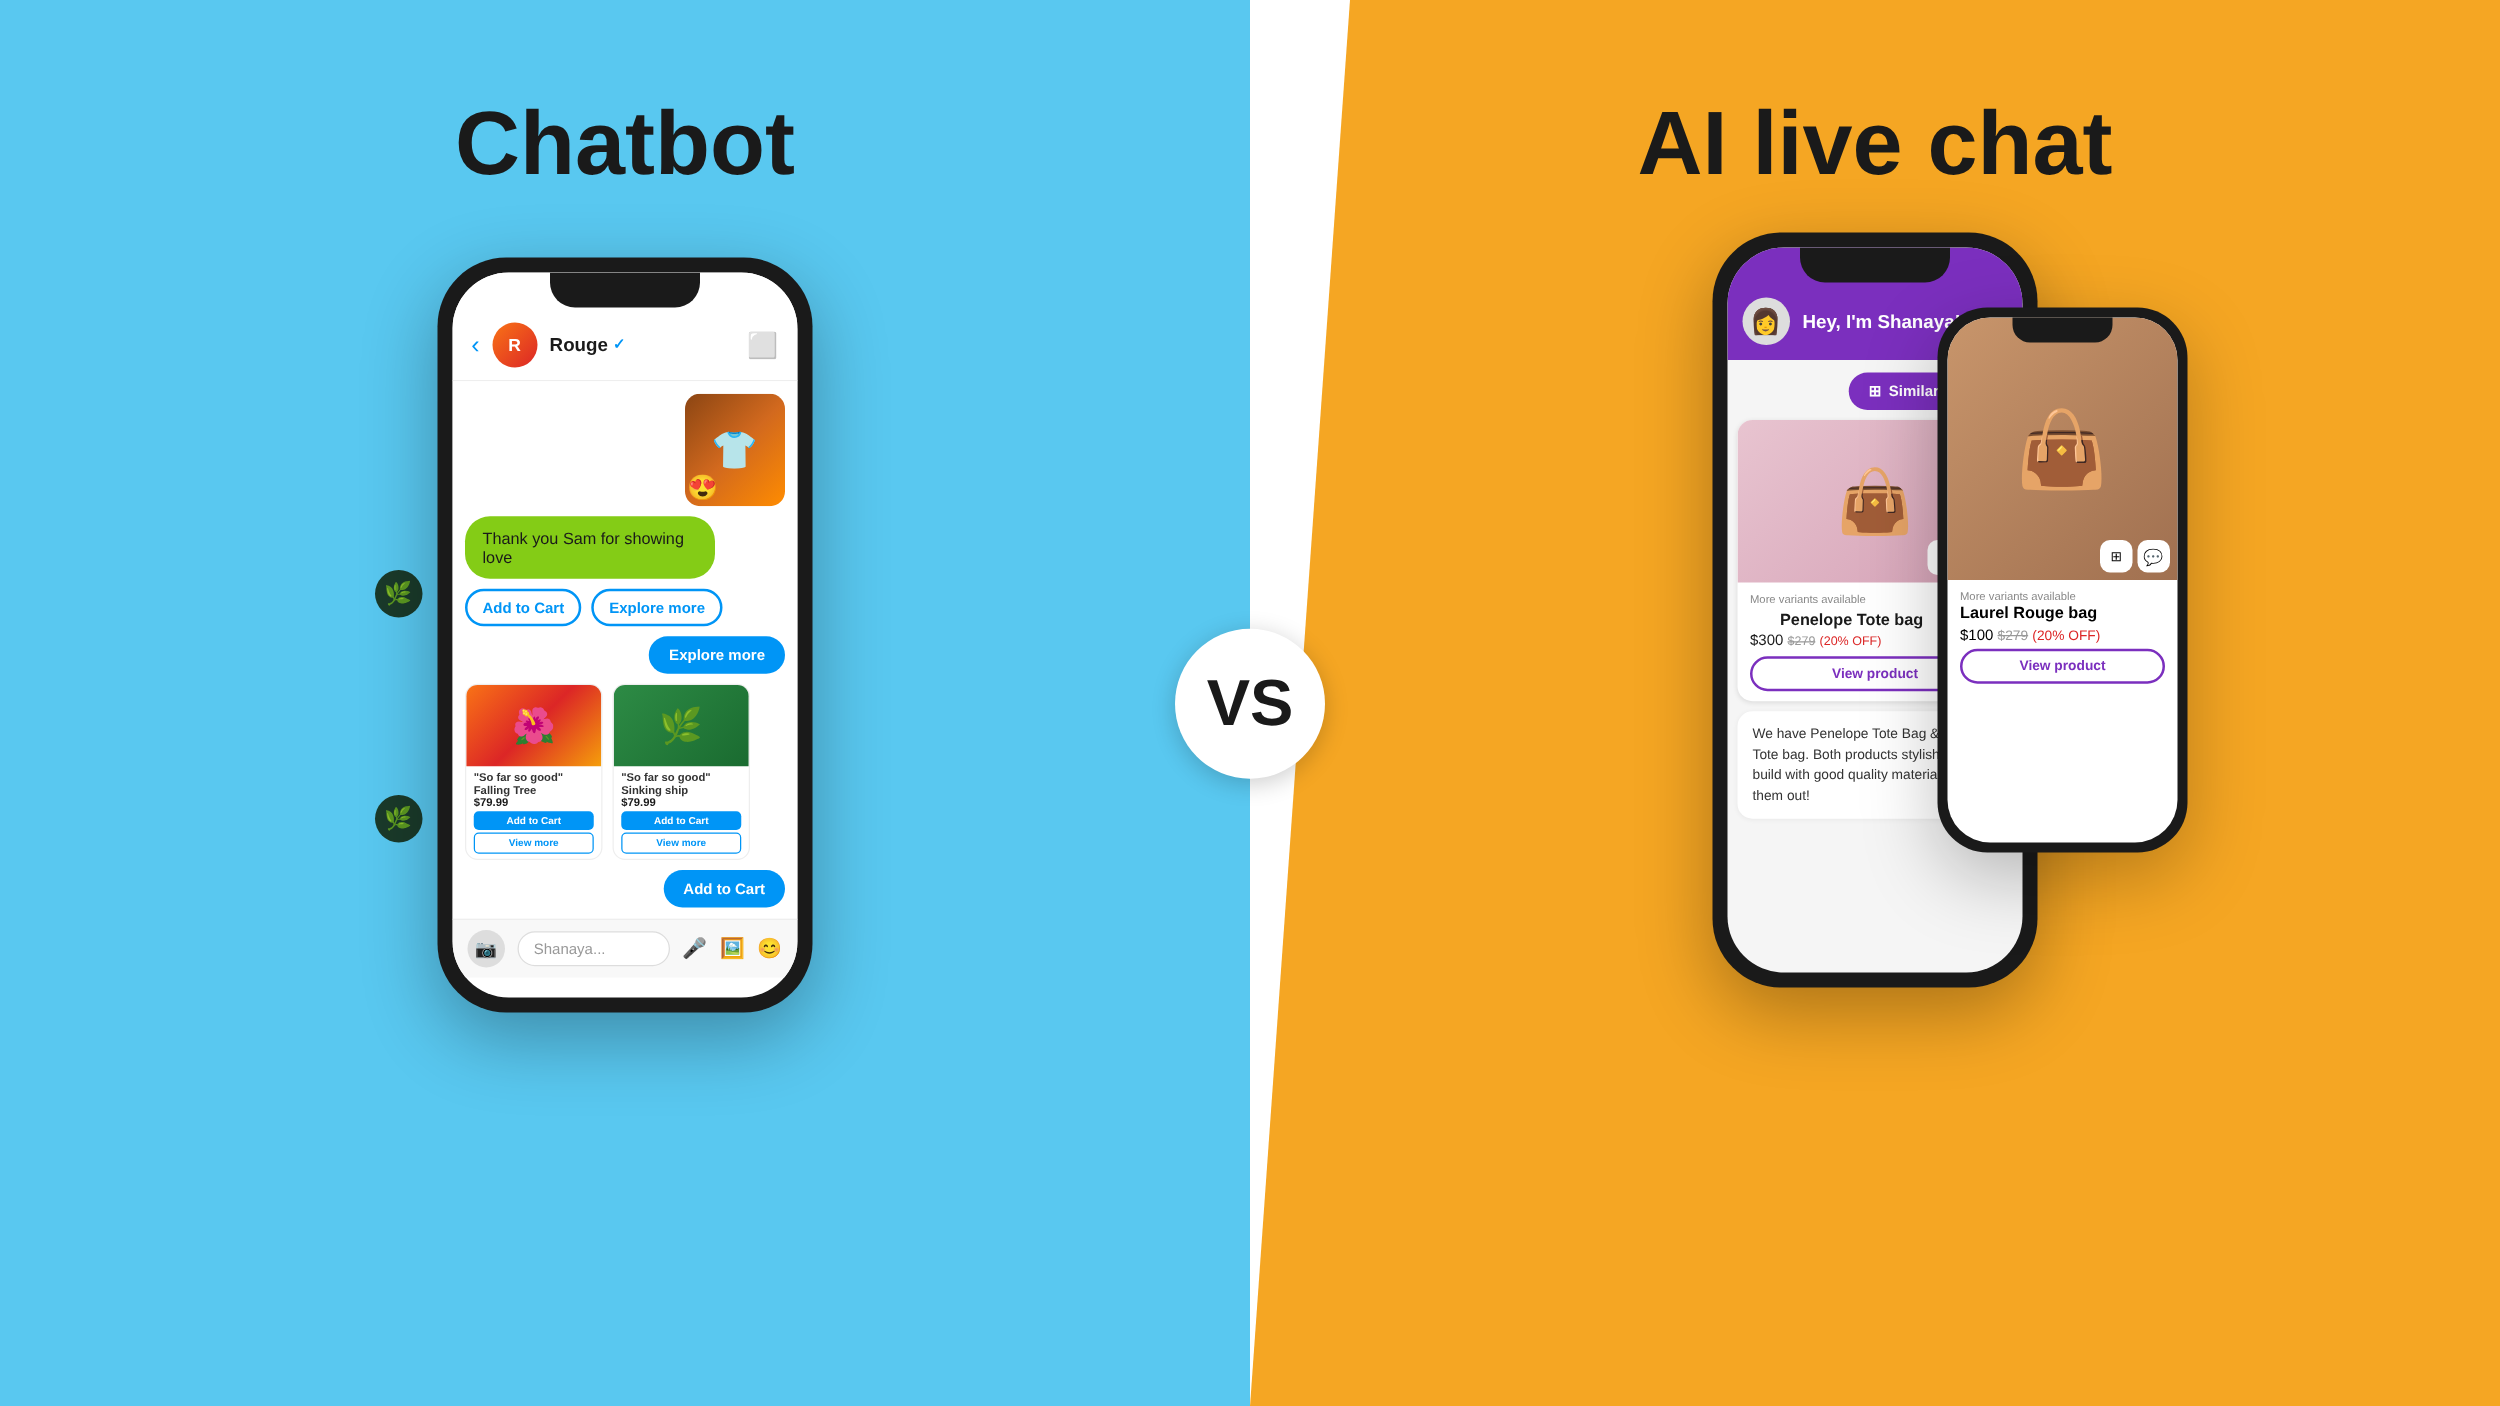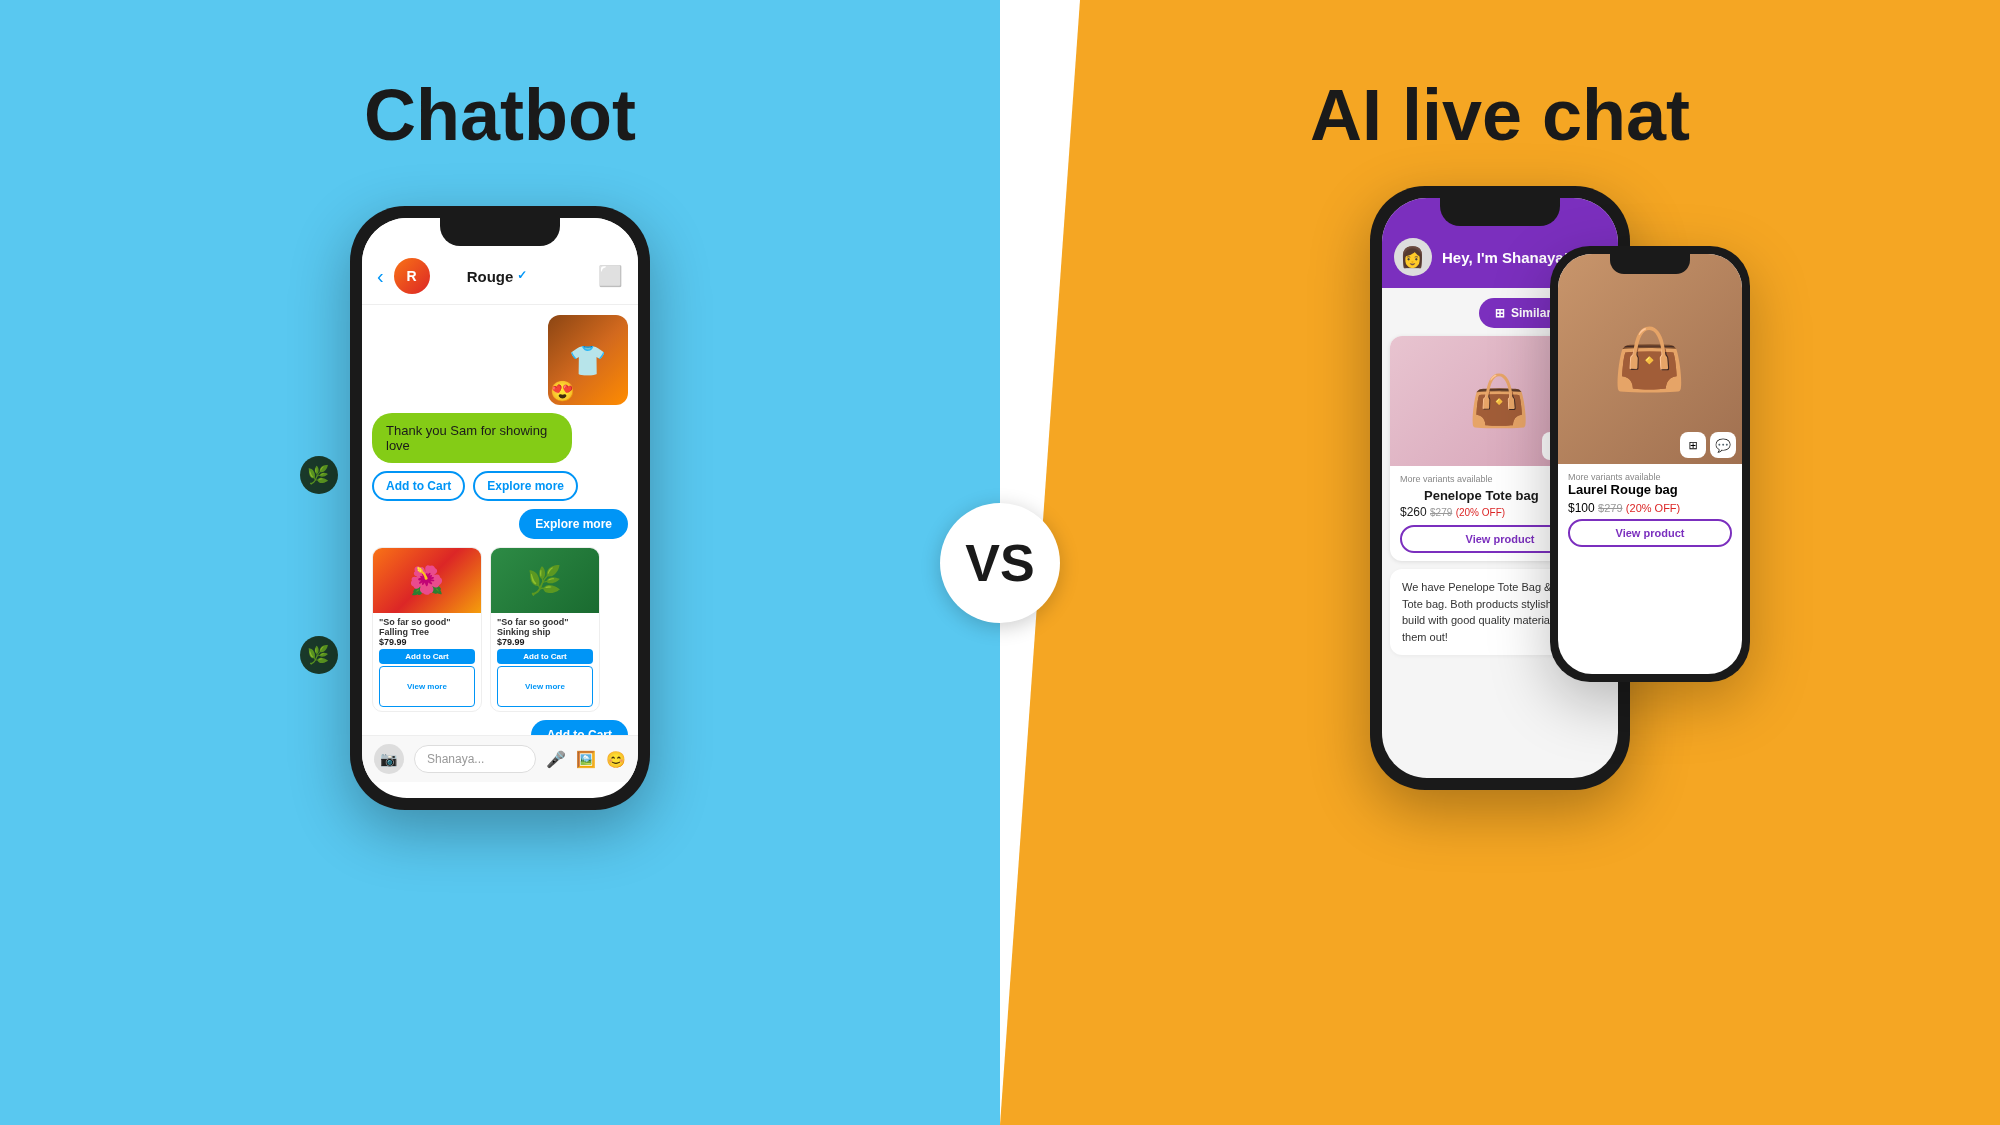--- a/index.html
+++ b/index.html
@@ -113,21 +113,20 @@
       color: white;
       font-size: 14px;
       font-weight: bold;
     }
     .messenger-name {
       font-weight: 700;
       font-size: 15px;
       color: #1a1a1a;
       display: flex;
       gap: 4px;
-      margin-left: 27px;
     }
     .verified-badge {
       color: #0095f6;
       font-size: 12px;
     }
     .messenger-video {
       margin-left: auto;
       color: #0095f6;
       font-size: 20px;
     }
@@ -234,21 +233,21 @@
       font-size: 8px;
       width: 100%;
       margin-top: 2px;
       font-weight: 600;
     }
     .card-view-btn {
       background: white;
       color: #0095f6;
       border: 1px solid #0095f6;
       border-radius: 4px;
-      padding: 15px 6px;
+      padding: 3px 6px;
       font-size: 8px;
       width: 100%;
       margin-top: 2px;
       font-weight: 600;
     }
     .messenger-input {
       background: #f8f8f8;
       padding: 8px 12px;
       display: flex;
       align-items: center;
@@ -638,21 +637,21 @@
           <div class="ai-product-card">
             <div class="ai-product-img" style="background: linear-gradient(135deg, #e8c4d0 0%, #d4a0b5 100%);">
               👜
               <div class="ai-product-img-icon">💬</div>
               <div class="ai-product-img-grid">⊞</div>
             </div>
             <div class="ai-card-body">
               <div class="ai-variants">More variants available</div>
               <div class="ai-product-name">Penelope Tote bag</div>
               <div class="ai-product-pricing">
-                <span>$260 </span>
+                <span>$300 </span>
                 <span class="original">$279</span>
                 <span class="discount"> (20% OFF)</span>
               </div>
               <div class="view-product-btn">View product</div>
             </div>
           </div>
 
           <div class="ai-message-bubble">We have Penelope Tote Bag &amp; Laurel Tote bag. Both products stylish and build with good quality material. Try them out!</div>
         </div>
       </div>

